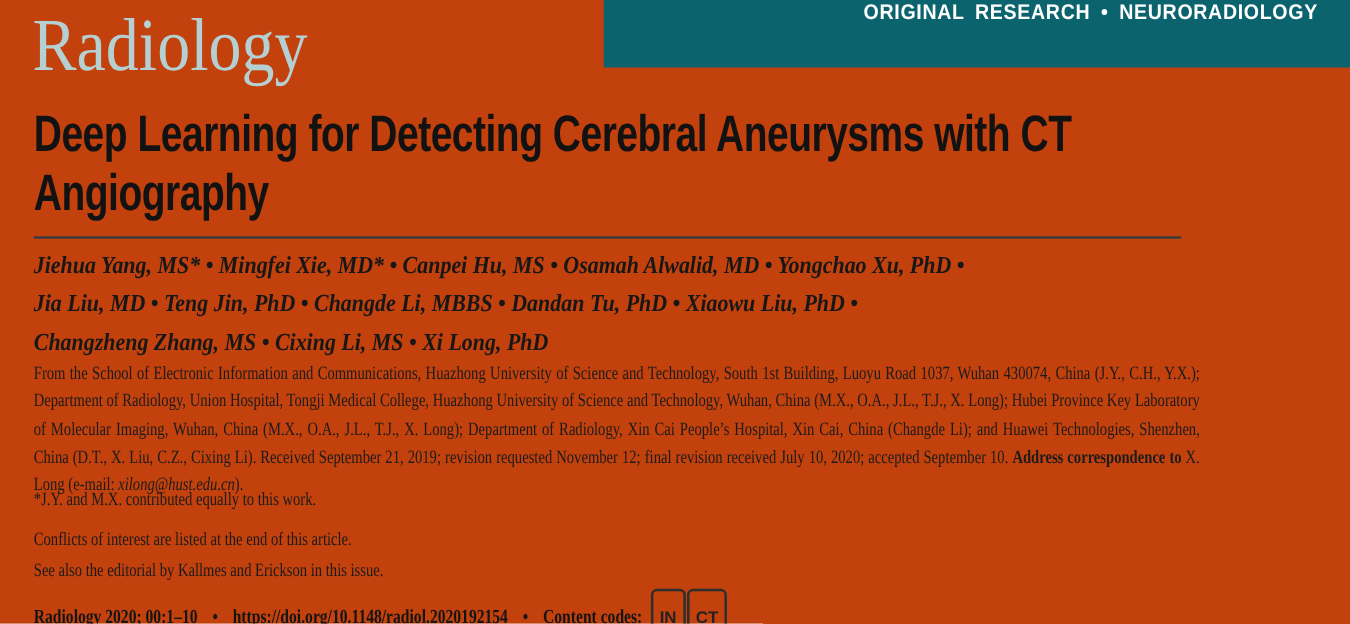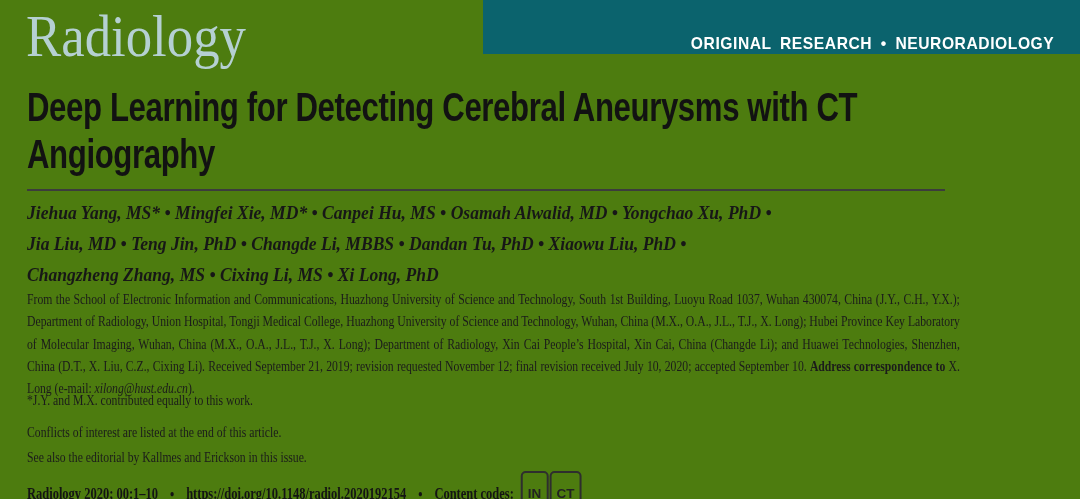--- a/index.html
+++ b/index.html
@@ -1,31 +1,31 @@
 <!DOCTYPE html>
 <html><head>
 <meta charset="utf-8">
 <style>
   html,body{margin:0;padding:0;background:#ffffff;}
   .page{
-    position:relative;width:1080px;height:499px;background:#4d7c0f;overflow:hidden;
+    position:relative;width:1080px;height:499px;background:#c2410c;overflow:hidden;
     font-family:"Liberation Serif", serif;color:#1b1b1b;
   }
   
   .logo{
     position:absolute;left:26px;top:0px;
     font-family:"Liberation Serif", serif;
     font-size:60px;line-height:72px;font-weight:400;
     color:#b5d0d2;letter-spacing:0px;
     transform:scaleX(0.88);transform-origin:0 0;white-space:nowrap;
   }
   
   .banner{
     position:absolute;left:483px;top:0;right:0;height:54px;
-    background:#0b636d;display:flex;align-items:flex-end;justify-content:flex-end;
+    background:#0b636d;display:flex;align-items:flex-start;justify-content:flex-end;
   }
   .banner-text{
     font-family:"Liberation Sans", sans-serif;font-weight:700;
     font-size:17px;color:#ffffff;letter-spacing:0.6px;word-spacing:4px;
     padding-right:28px;transform:scaleX(0.92);transform-origin:100% 50%;white-space:nowrap;
   }
   
   .title{
     position:absolute;left:27px;top:84px;
     font-family:"Liberation Sans", sans-serif;font-weight:700;color:#121212;

